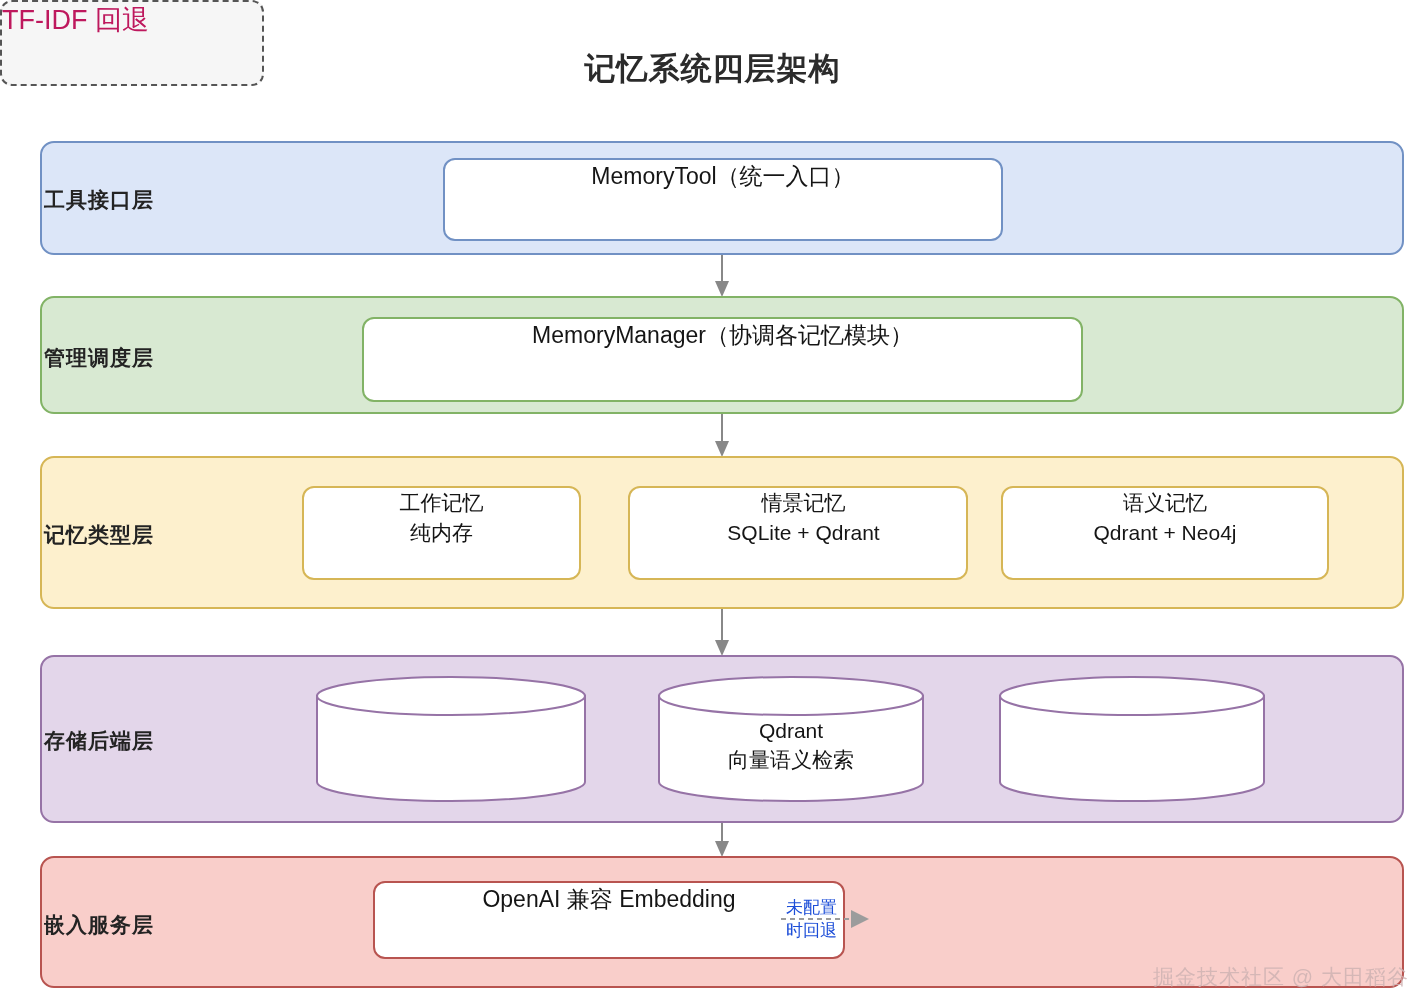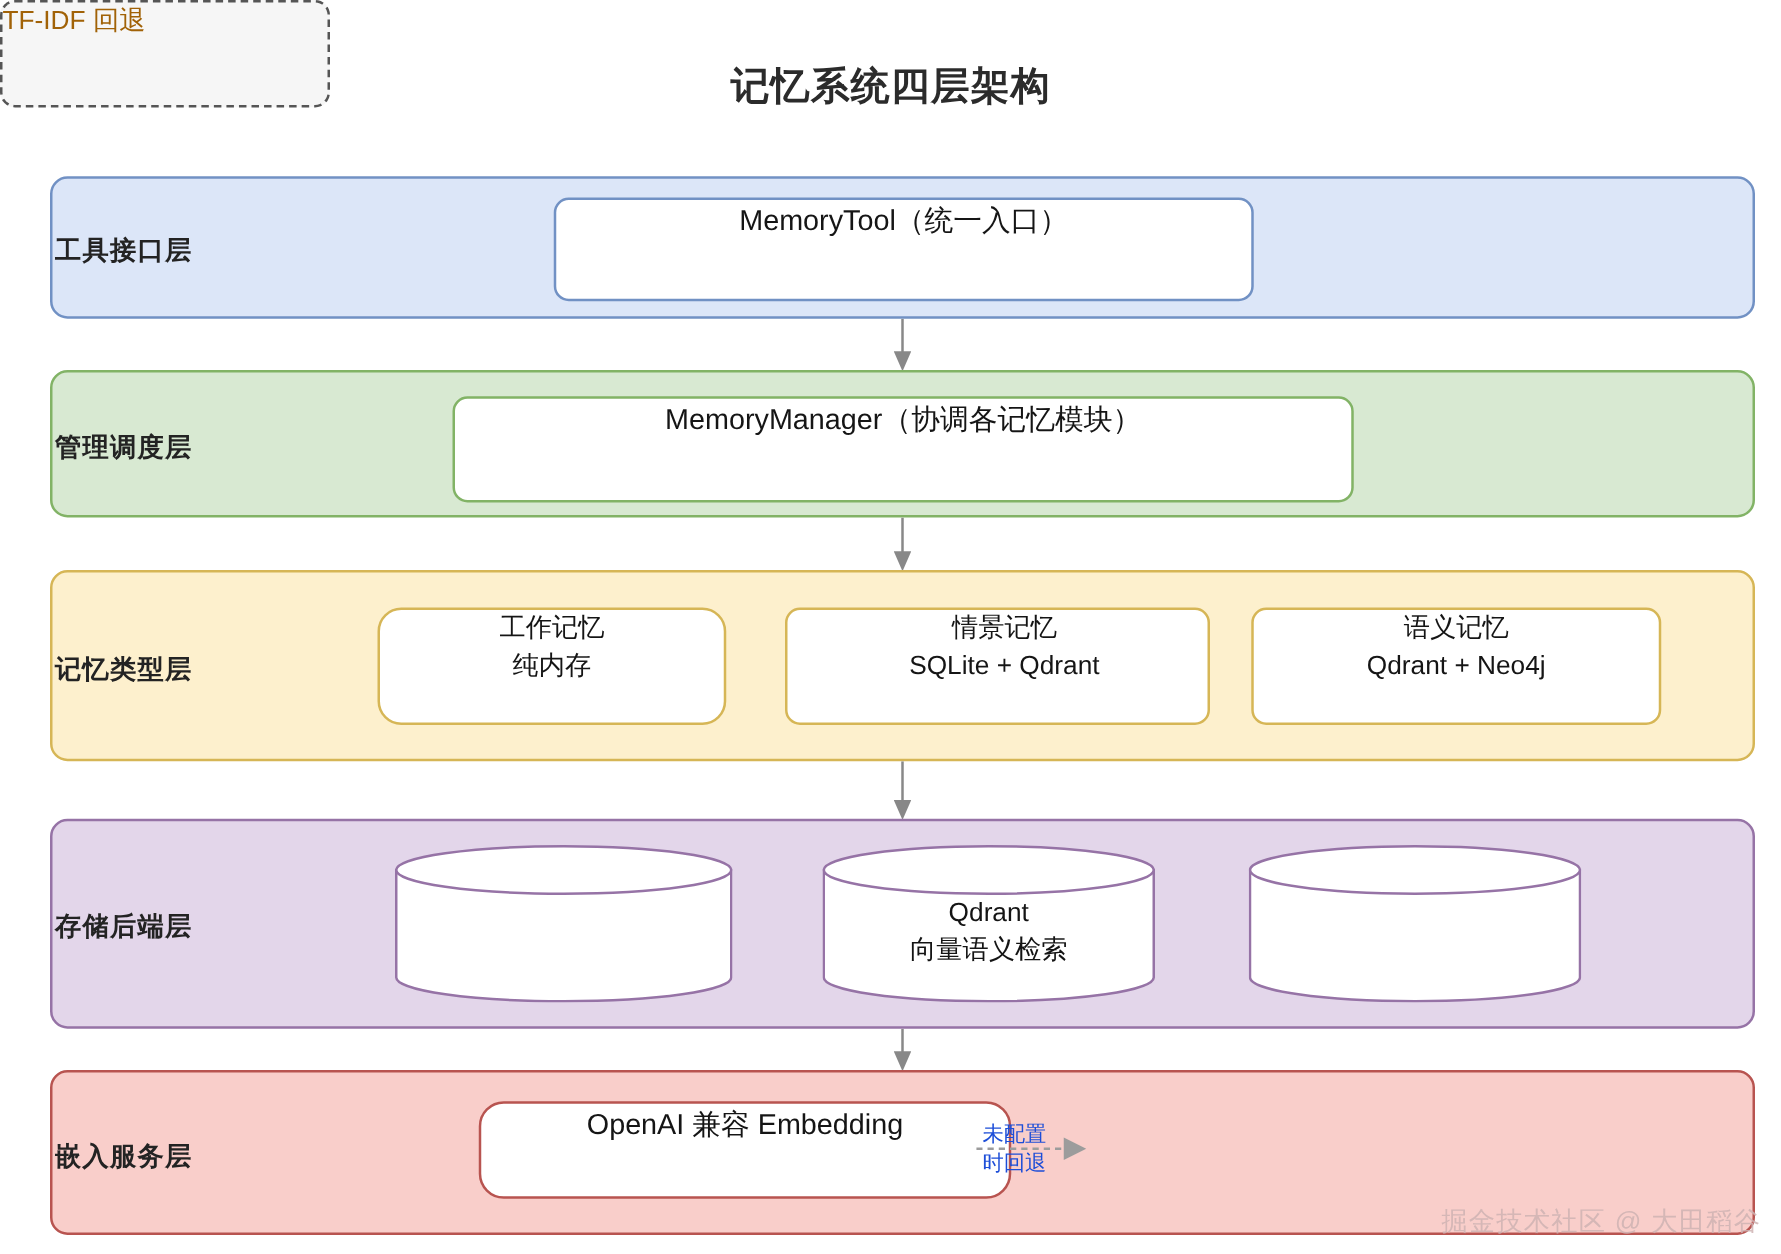--- a/index.html
+++ b/index.html
@@ -88,36 +88,35 @@
   #node-memorytool {
     left: 443px; top: 158px; width: 560px; height: 83px;
   }
   #node-memorymanager {
     left: 362px; top: 317px; width: 721px; height: 85px;
   }
 
   .node-type {
     top: 486px; height: 94px; font-size: 21px;
   }
-  #node-working  { left: 302px; width: 279px; border-radius: 19px; }
+  #node-working  { left: 302px; width: 279px; }
   #node-episodic { left: 628px; width: 340px; padding-left: 11px; }
   #node-semantic { left: 1001px; width: 328px; }
 
   #node-openai {
-    left: 383px; top: 881px; width: 426px; height: 78px;
+    left: 373px; top: 881px; width: 472px; height: 78px;
     font-size: 23px;
-    border-radius: 20px;
   }
   #node-tfidf {
     left: 868px; top: 877px; width: 260px; height: 82px;
     background: #f6f6f6;
     border: 2px dashed #555555;
     border-radius: 12px;
-    font-size: 21px;
-    color: #a16207;
+    font-size: 27px;
+    color: #be185d;
   }
 
   
   .cylinder {
     position: absolute;
     top: 676px;
     height: 126px;
   }
   #cyl-sqlite { left: 316px; width: 270px; }
   #cyl-qdrant { left: 658px; width: 266px; }

